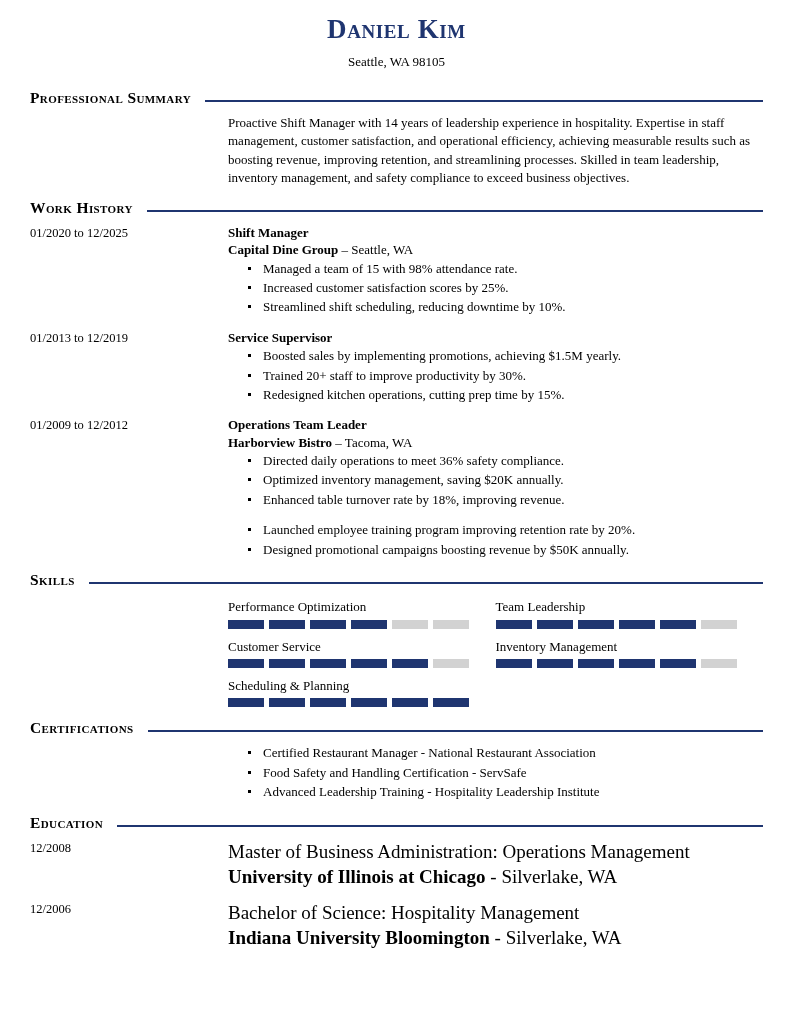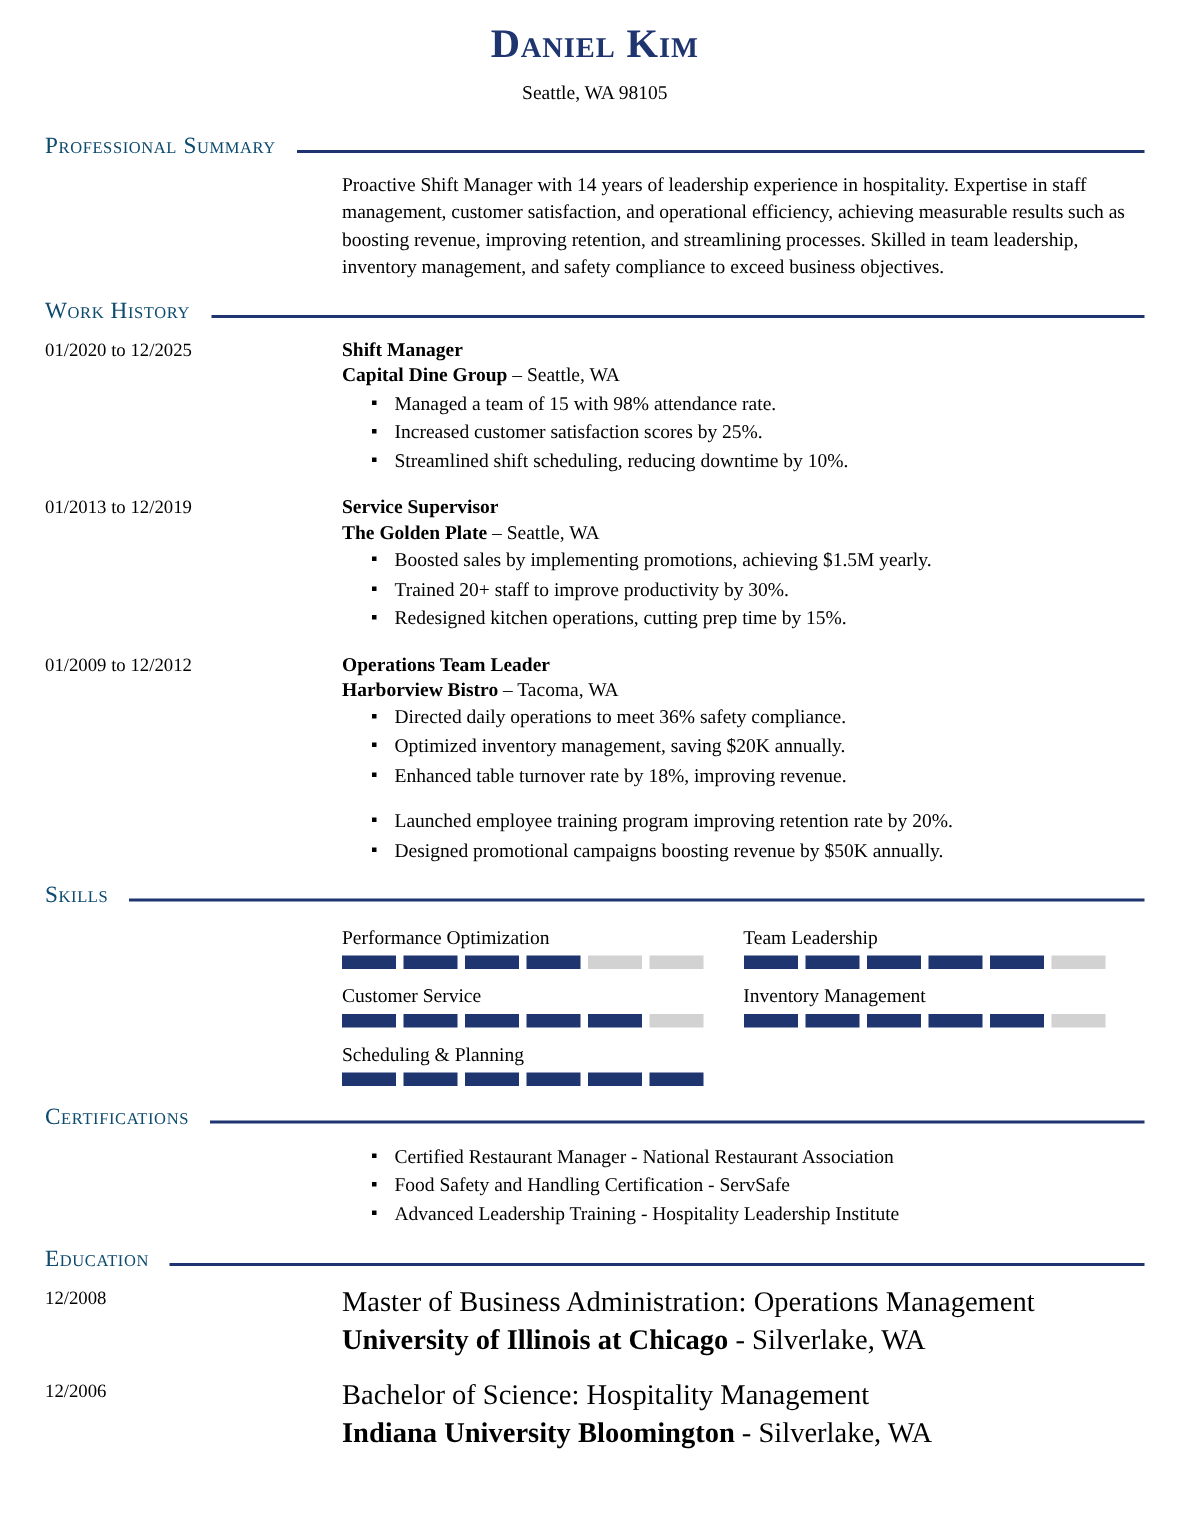--- a/index.html
+++ b/index.html
@@ -46,23 +46,23 @@
   .section { margin-top: 3px; }
 
   .sec-head {
     display: flex;
     align-items: center;
     gap: 0;
     margin-bottom: 6px;
   }
 
   .sec-title {
-    color: #0c4a6e;
+    color: #000000;
     font-size: 15.5px;
-    font-weight: normal;
+    font-weight: bold;
     font-variant: small-caps;
     letter-spacing: 0.4px;
     white-space: nowrap;
     padding-right: 14px;
   }
 
   .sec-rule {
     flex: 1 1 auto;
     height: 2px;
     background: #1F3570;
@@ -174,21 +174,20 @@
               <li>Managed a team of 15 with 98% attendance rate.</li>
               <li>Increased customer satisfaction scores by 25%.</li>
               <li>Streamlined shift scheduling, reducing downtime by 10%.</li>
             </ul>
           </div>
         </div>
         <div class="row entry">
           <div class="col-date">01/2013 to 12/2019</div>
           <div class="col-main">
             <div class="job-title">Service Supervisor</div>
-            <div class="job-org"><b>The Golden Plate</b> – Seattle, WA</div>
             <ul class="bullets">
               <li>Boosted sales by implementing promotions, achieving $1.5M yearly.</li>
               <li>Trained 20+ staff to improve productivity by 30%.</li>
               <li>Redesigned kitchen operations, cutting prep time by 15%.</li>
             </ul>
           </div>
         </div>
         <div class="row entry">
           <div class="col-date">01/2009 to 12/2012</div>
           <div class="col-main">

